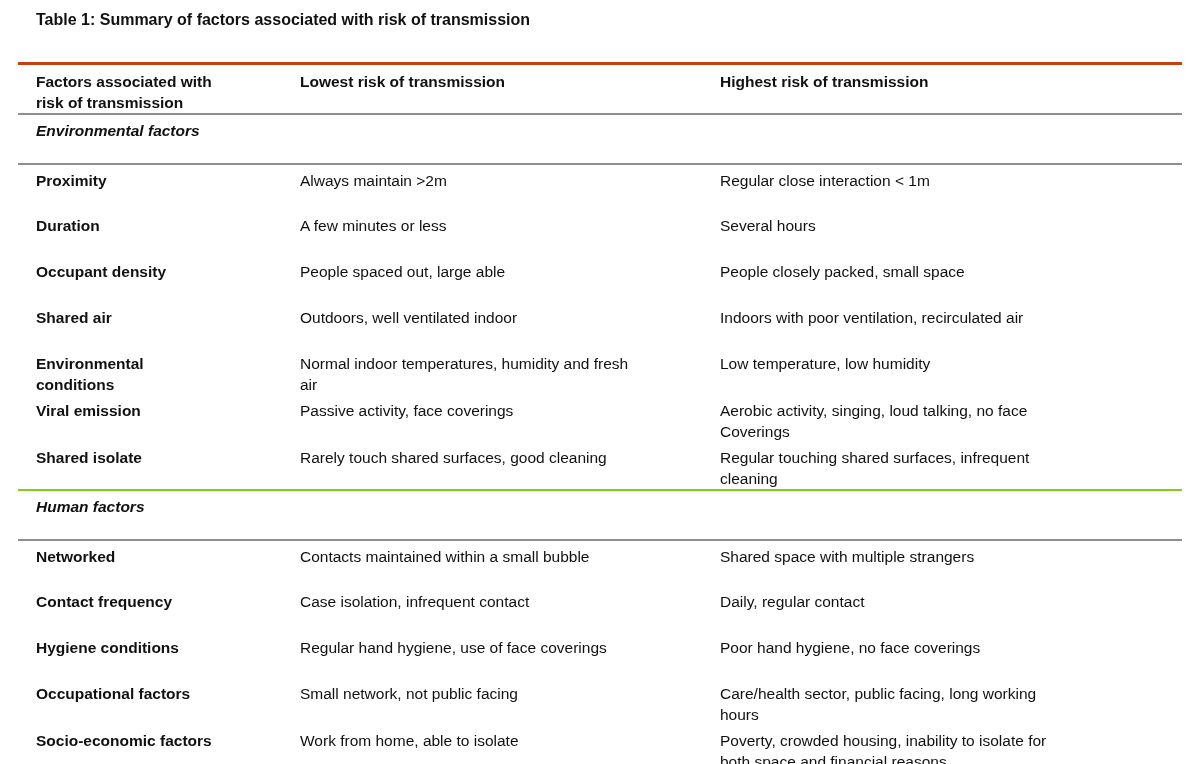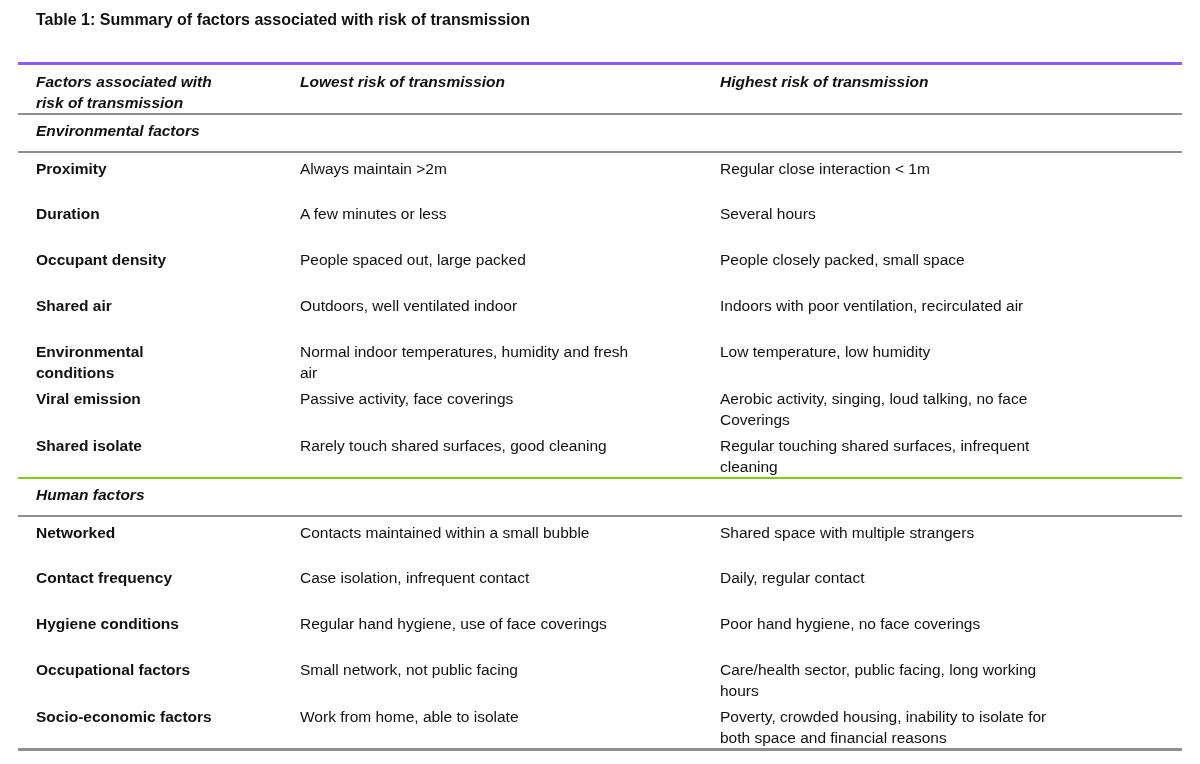--- a/index.html
+++ b/index.html
@@ -33,34 +33,33 @@
   th, td {
     vertical-align: top;
     padding: 5px 0 0 0;
     line-height: 21px;
     white-space: pre-line;
     box-sizing: border-box;
     font-size: 15.5px;
   }
   th { text-align: left; font-weight: bold; }
   .header-row th {
-    border-top: 3px solid #8b5cf6;
+    border-top: 3px solid #c2410c;
     border-bottom: 2px solid #8f8f8f;
     height: 46px;
     padding-top: 6px;
-    font-style: italic;
   }
   th.col-factor, td.factor, .section-row td { padding-left: 18px; }
   th.col-highest, td.highest { text-align: left; padding-right: 2px; }
   td.factor { font-weight: bold; margin-top: 40px; }
   .section-row td {
     font-weight: bold;
     font-style: italic;
     border-bottom: 2px solid #8f8f8f;
-    height: 38px;
+    height: 50px;
     margin-top: 8px;
   }
   tbody.human-section .section-row td { border-top: 2px solid #84cc16; }
   .data-row td { height: 46px; }
   .last-row td { border-bottom: 3px solid #8f8f8f; }
 </style>
 </head>
 <body>
 
 <div class="page">
@@ -92,21 +91,21 @@
         <td class="lowest">Always maintain &gt;2m</td>
         <td class="highest">Regular close interaction &lt; 1m</td>
       </tr>
       <tr class="data-row">
         <td class="factor">Duration</td>
         <td class="lowest">A few minutes or less</td>
         <td class="highest">Several hours</td>
       </tr>
       <tr class="data-row">
         <td class="factor">Occupant density</td>
-        <td class="lowest">People spaced out, large packed</td>
+        <td class="lowest">People spaced out, large able</td>
         <td class="highest">People closely packed, small space</td>
       </tr>
       <tr class="data-row">
         <td class="factor">Shared air</td>
         <td class="lowest">Outdoors, well ventilated indoor</td>
         <td class="highest">Indoors with poor ventilation, recirculated air</td>
       </tr>
       <tr class="data-row">
         <td class="factor">Environmental
 conditions</td>

